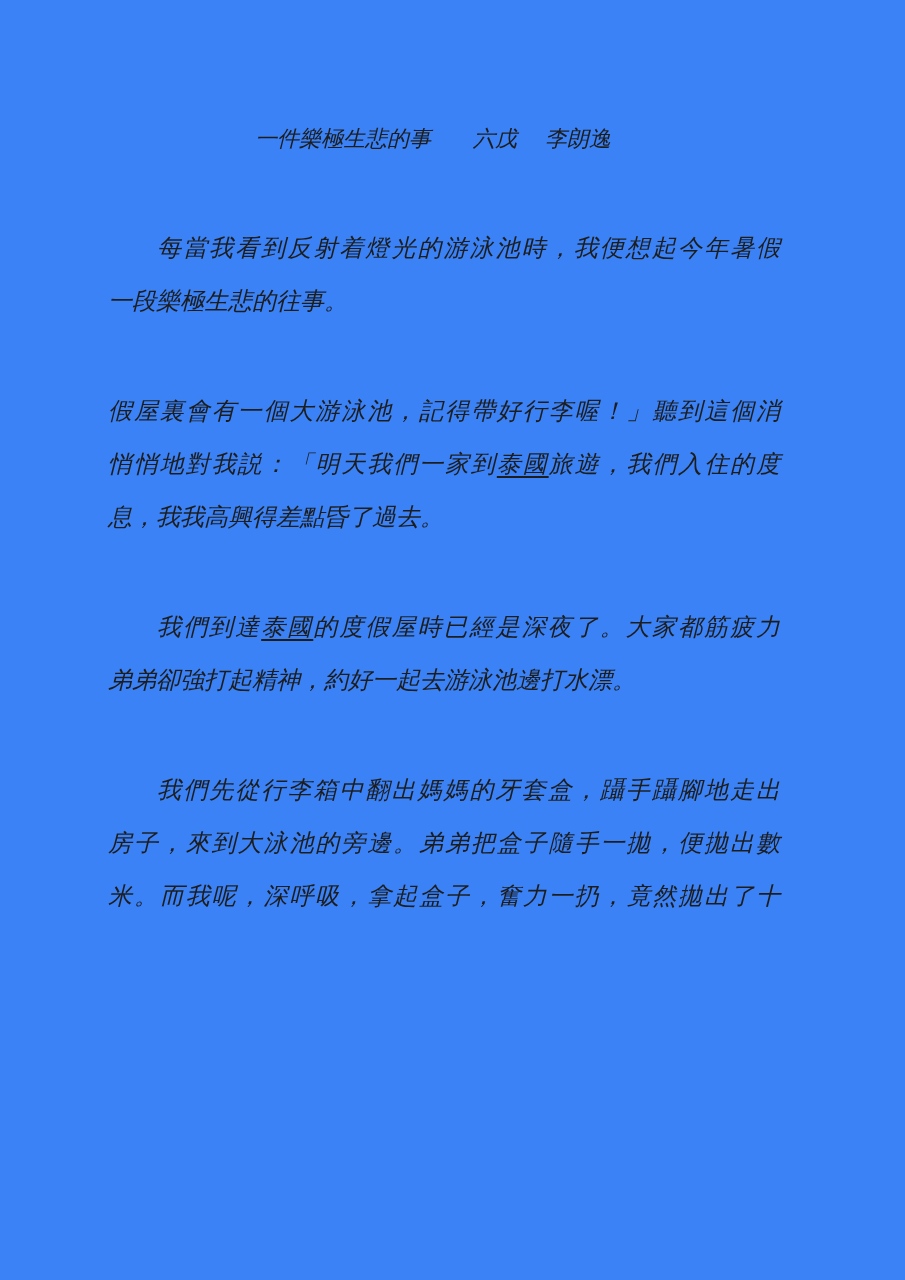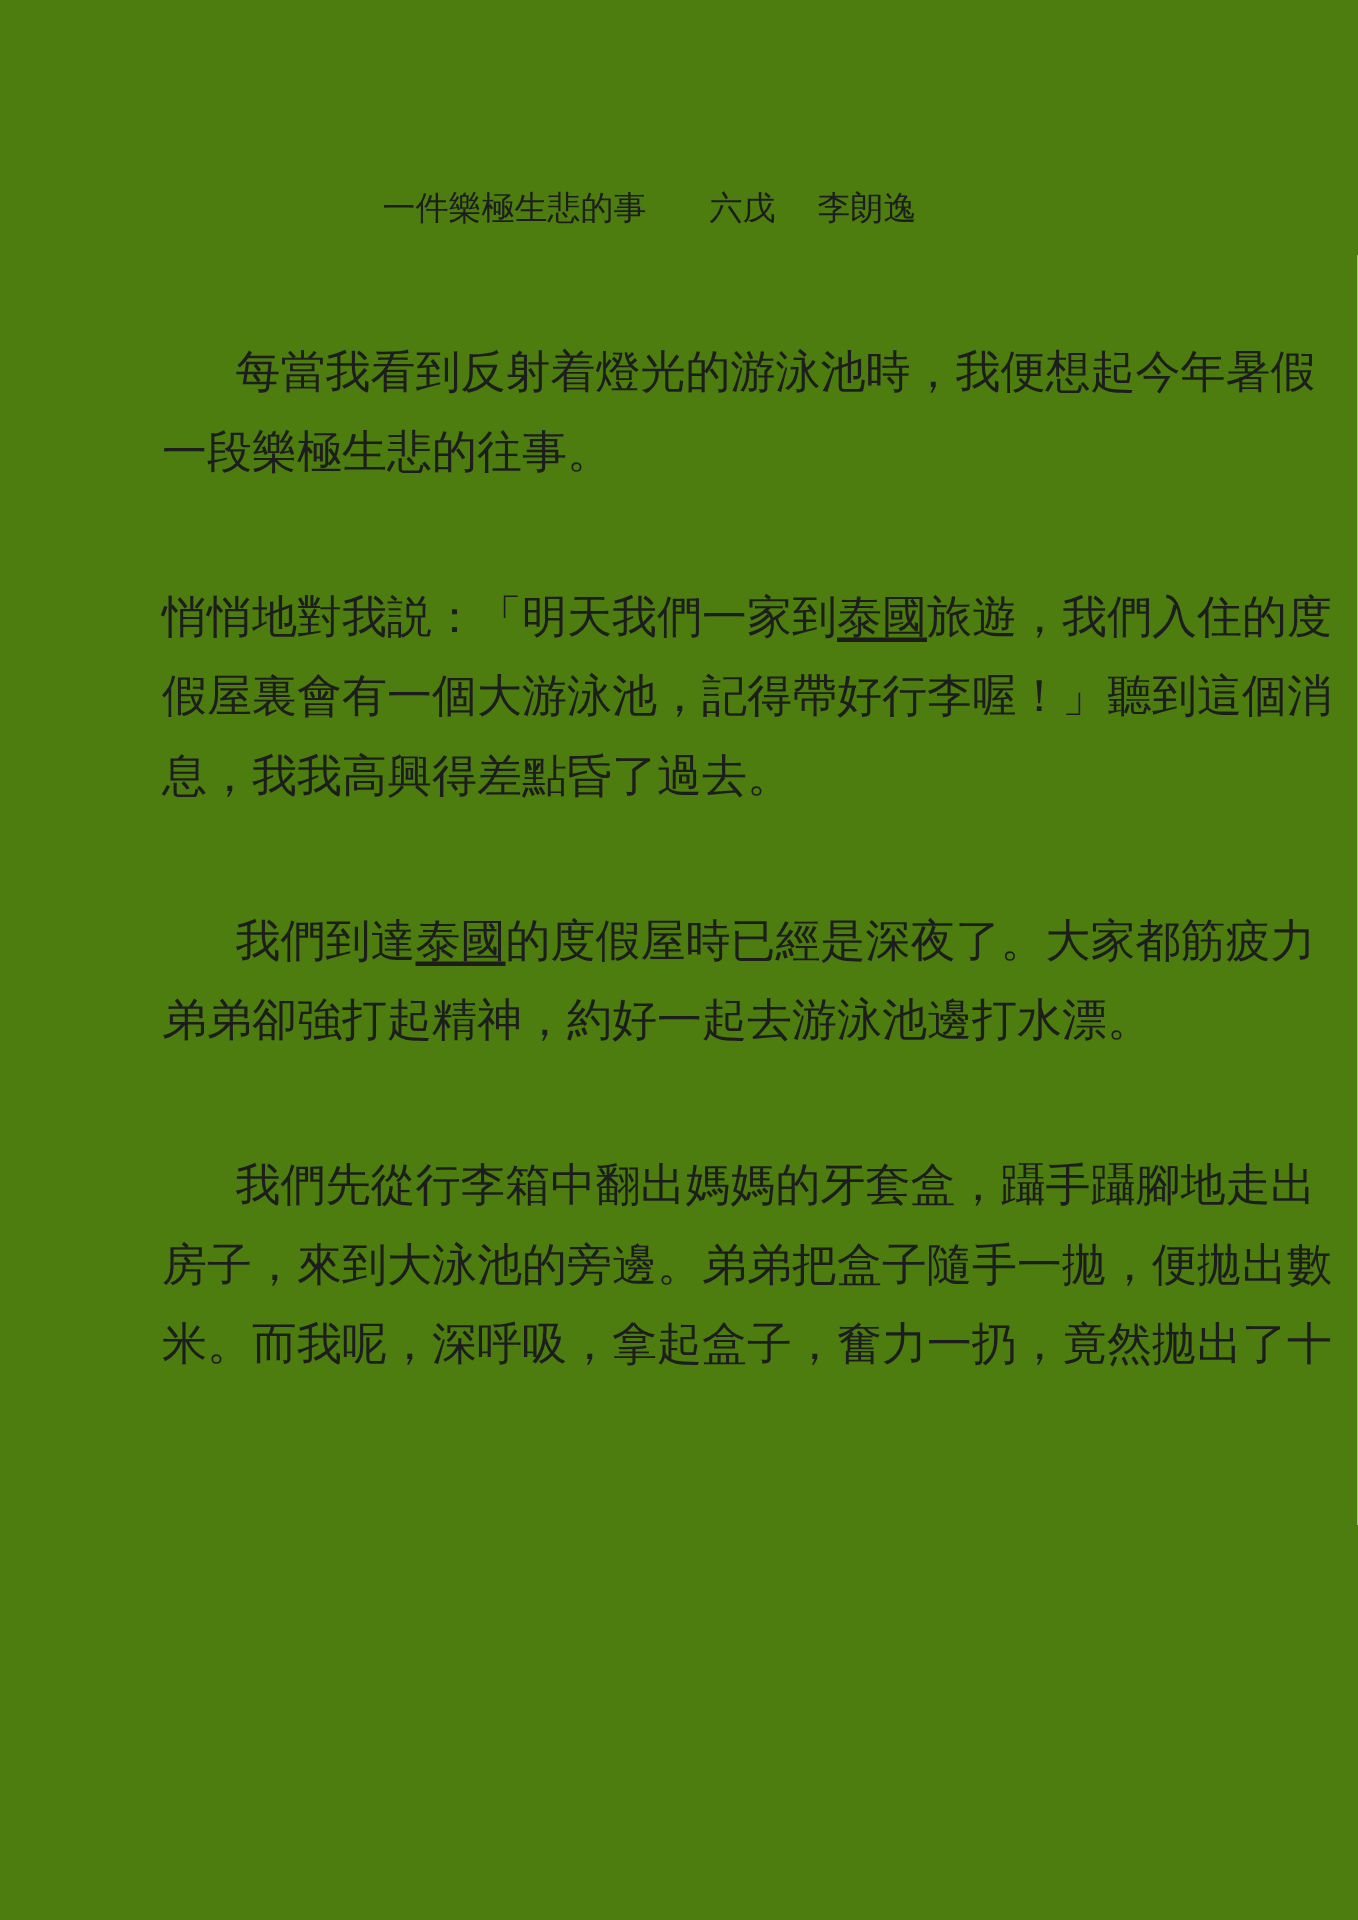--- a/index.html
+++ b/index.html
@@ -30,21 +30,21 @@
   }
   .title-row .gap1 { margin-left: 42px; }
   .title-row .gap2 { margin-left: 28px; }
   .para {
     margin-bottom: 57px;
   }
   .para.tight {
     margin-bottom: 0;
   }
   .line {
-    font-size: 30px;
+    font-size: 24px;
     line-height: 53px;
     height: 53px;
     text-align: justify;
     text-align-last: justify;
     text-justify: inter-character;
     white-space: nowrap;
   }
   .line.nojust {
     text-align: left;
     text-align-last: left;
@@ -53,35 +53,35 @@
     padding-left: 49px;
   }
   .u {
     text-decoration: underline;
     text-underline-offset: 4px;
   }
 </style>
 </head>
 <body>
 
-<div class="page" style="background: #4d7c0f; color: rgb(29, 29, 29);">
+<div class="page" style="background: #3b82f6; color: rgb(29, 29, 29); font-style: italic;">
   <div class="content">
     <div class="title-row">
       <span>一件樂極生悲的事</span>
       <span class="gap1">六戊</span>
       <span class="gap2">李朗逸</span>
     </div>
     <div id="essay-body">
         <div class="para">
           <div class="line indent"><span>每當我看到反射着燈光的游泳池時，我便想起今年暑假</span></div>
           <div class="line nojust"><span>一段樂極生悲的往事。</span></div>
         </div>
         <div class="para">
+          <div class="line"><span>假屋裏會有一個大游泳池，記得帶好行李喔！」聽到這個消</span></div>
           <div class="line"><span>悄悄地對我説：「明天我們一家到</span><span class="u">泰國</span><span>旅遊，我們入住的度</span></div>
-          <div class="line"><span>假屋裏會有一個大游泳池，記得帶好行李喔！」聽到這個消</span></div>
           <div class="line nojust"><span>息，我我高興得差點昏了過去。</span></div>
         </div>
         <div class="para tight">
         </div>
         <div class="para">
           <div class="line indent"><span>我們到達</span><span class="u">泰國</span><span>的度假屋時已經是深夜了。大家都筋疲力</span></div>
           <div class="line nojust"><span>弟弟卻強打起精神，約好一起去游泳池邊打水漂。</span></div>
         </div>
         <div class="para">
           <div class="line indent"><span>我們先從行李箱中翻出媽媽的牙套盒，躡手躡腳地走出</span></div>

